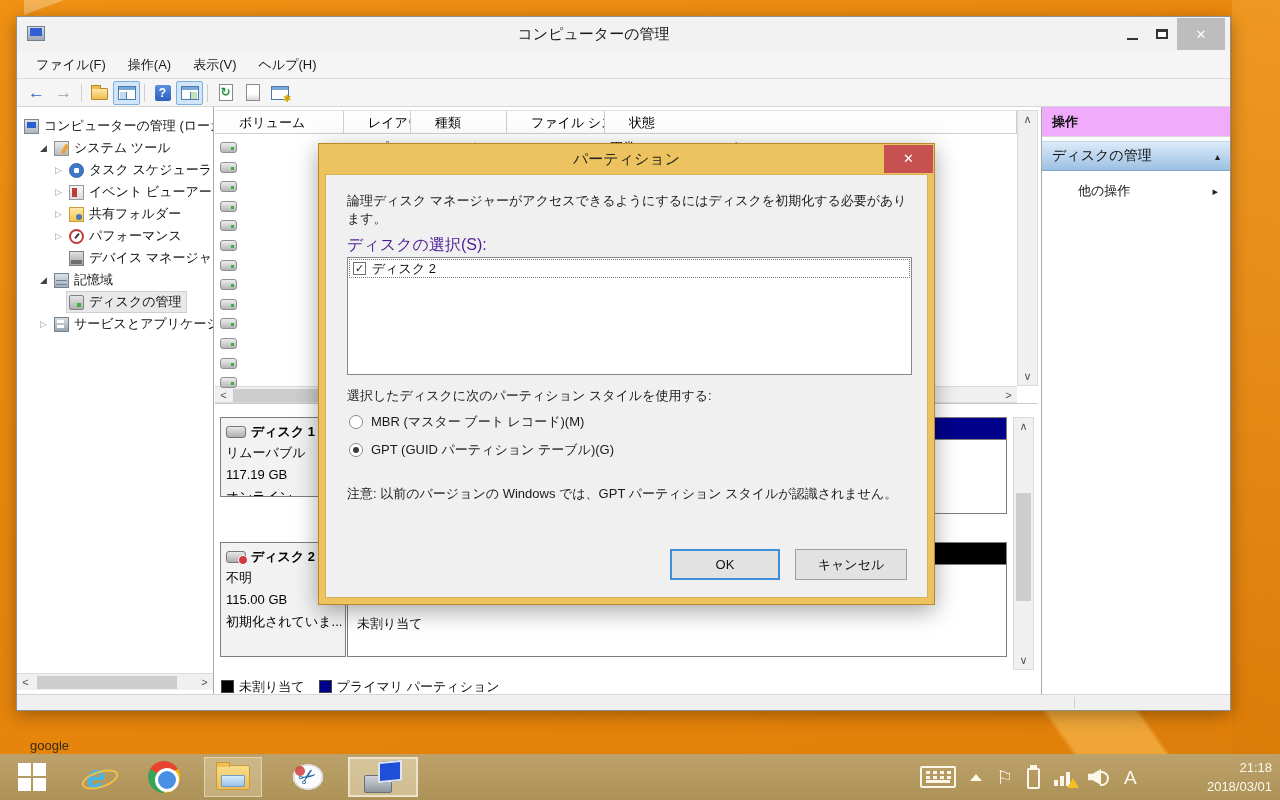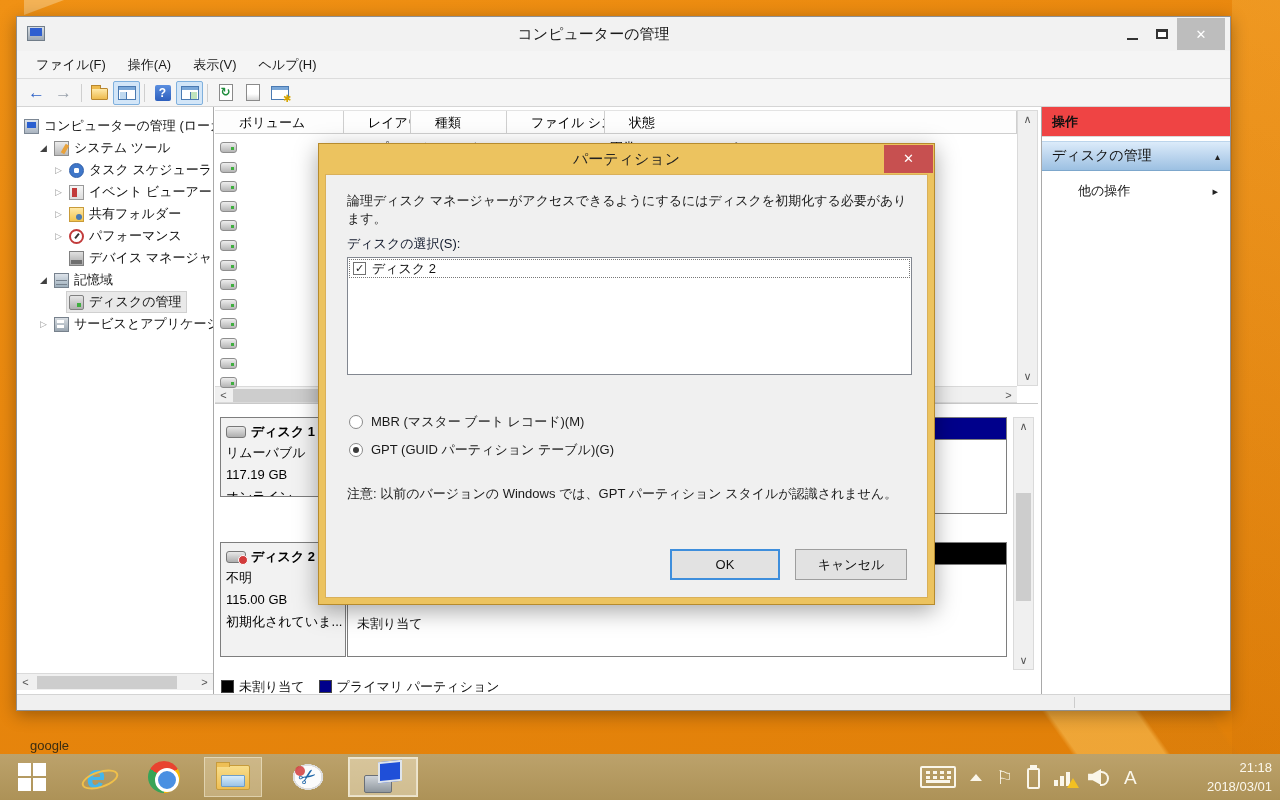--- a/index.html
+++ b/index.html
@@ -99,34 +99,34 @@
 .disk-ic.unknown::after{content:"";position:absolute;right:-3px;bottom:-3px;width:8px;height:8px;background:#d23b3b;border-radius:50%;border:1px solid #fff}
 .d-line{line-height:22px;white-space:nowrap}
 .graph-box{position:absolute;left:132px;width:660px;background:#fff;border:1px solid #7e7e7e}
 .band{height:22px;border-bottom:1px solid #7e7e7e}
 .band-label{position:absolute;left:9px;font-size:13px;color:#111}
 .legend{position:absolute;left:6px;top:570px;height:19px;display:flex;align-items:center;font-size:13px;color:#111}
 .leg-item{display:inline-flex;align-items:center;margin-right:14px}
 .leg-sq{width:13px;height:13px;margin-right:5px;border:1px solid #444}
 
 .action-pane{position:absolute;left:1024px;top:0;width:189px;bottom:0;background:#fff;border-left:1px solid #a9a9a9}
-.ap-title{height:30px;line-height:30px;padding-left:10px;font-weight:bold;font-size:13px;background:#ef4444;border-bottom:1px solid #d9d9d9;color:#111}
+.ap-title{height:30px;line-height:30px;padding-left:10px;font-weight:bold;font-size:13px;background:#f0abfc;border-bottom:1px solid #d9d9d9;color:#111}
 .ap-group{position:absolute;left:0;right:0;top:34px;height:30px;background:linear-gradient(#dcebfa,#9cc0e2);border-top:1px solid #bcd5ec;border-bottom:1px solid #7da7cc;font-size:14px;display:flex;align-items:center;padding:0 10px;justify-content:space-between;color:#111}
 .ap-collapse{font-size:10px;color:#222}
 .ap-item{position:absolute;left:0;right:0;top:72px;height:24px;display:flex;align-items:center;padding:0 12px 0 36px;justify-content:space-between;font-size:13px;color:#111}
 .ap-sub{font-size:11px;color:#222}
 .statusbar{position:absolute;left:0;bottom:0;right:0;height:16px;background:#f0f0f0;border-top:1px solid #d4d4d4}
 .sb-sep{position:absolute;right:155px;top:2px;bottom:2px;width:1px;background:#ccc}
 
 .dialog{position:absolute;left:318px;top:143px;width:617px;height:462px;background:#ecc35f;border:1px solid #b68b2e;box-shadow:0 6px 22px rgba(0,0,0,.35);z-index:60}
 .dlg-title{height:30px;line-height:30px;text-align:center;font-size:15px;color:#222}
 .dlg-close{position:absolute;top:1px;right:1px;width:49px;height:28px;background:#c75050;color:#fff;text-align:center;line-height:28px;font-size:13px}
 .dlg-body{position:absolute;left:6px;right:6px;top:30px;bottom:6px;background:#f0f0f0;border:1px solid #d9b05a}
 .dlg-msg{position:absolute;left:21px;top:17px;right:18px;font-size:13px;color:#1a1a1a}
-.dlg-select-label{position:absolute;left:21px;top:60px;font-size:13px;color:#0f172a}
+.dlg-select-label{position:absolute;left:21px;top:60px;font-size:16px;color:#4c1d95}
 .dlg-listbox{position:absolute;left:21px;top:82px;width:565px;height:118px;background:#fff;border:1px solid #828790;padding:1px}
 .dlg-item{height:19px;display:flex;align-items:center;gap:6px;padding-left:3px;border:1px dotted #777;font-size:13px;color:#111}
 .cb{width:13px;height:13px;background:#fff;border:1px solid #707070;display:flex;align-items:center;justify-content:center;flex:none}
 .cbg{font-size:11px;line-height:1;color:#222;margin-top:-1px}
 .dlg-style-label{position:absolute;left:21px;top:212px;font-size:13px;color:#1a1a1a}
 .dlg-radio-row{position:absolute;left:23px;display:flex;align-items:center;gap:8px;font-size:13px;color:#1a1a1a}
 .radio{width:14px;height:14px;border:1px solid #8a8a8a;border-radius:50%;background:#fff;position:relative;flex:none}
 .radio.selected::after{content:"";position:absolute;left:3px;top:3px;width:6px;height:6px;background:#3b3b3b;border-radius:50%}
 .dlg-note{position:absolute;left:21px;top:310px;right:18px;font-size:13px;color:#1a1a1a}
 .btn{position:absolute;top:374px;height:31px;background:#e2e2e2;font-size:13px;font-family:inherit;color:#111}
@@ -434,20 +434,21 @@
       <div class="dlg-msg">論理ディスク マネージャーがアクセスできるようにするにはディスクを初期化する必要があります。</div>
       <div class="dlg-select-label">ディスクの選択(S):</div>
       <div class="dlg-listbox">
         <div class="dlg-item">
           <span class="cb">
               <span class="cbg">✓</span>
             </span>
           <span>ディスク 2</span>
         </div>
       </div>
+      <div class="dlg-style-label">選択したディスクに次のパーティション スタイルを使用する:</div>
       <div class="dlg-radio-row" style="top:238px">
         <span class="radio"></span>
         <span>MBR (マスター ブート レコード)(M)</span>
       </div>
       <div class="dlg-radio-row" style="top:266px">
         <span class="radio selected"></span>
         <span>GPT (GUID パーティション テーブル)(G)</span>
       </div>
       <div class="dlg-note">注意: 以前のバージョンの Windows では、GPT パーティション スタイルが認識されません。</div>
       <button class="btn ok">OK</button>

